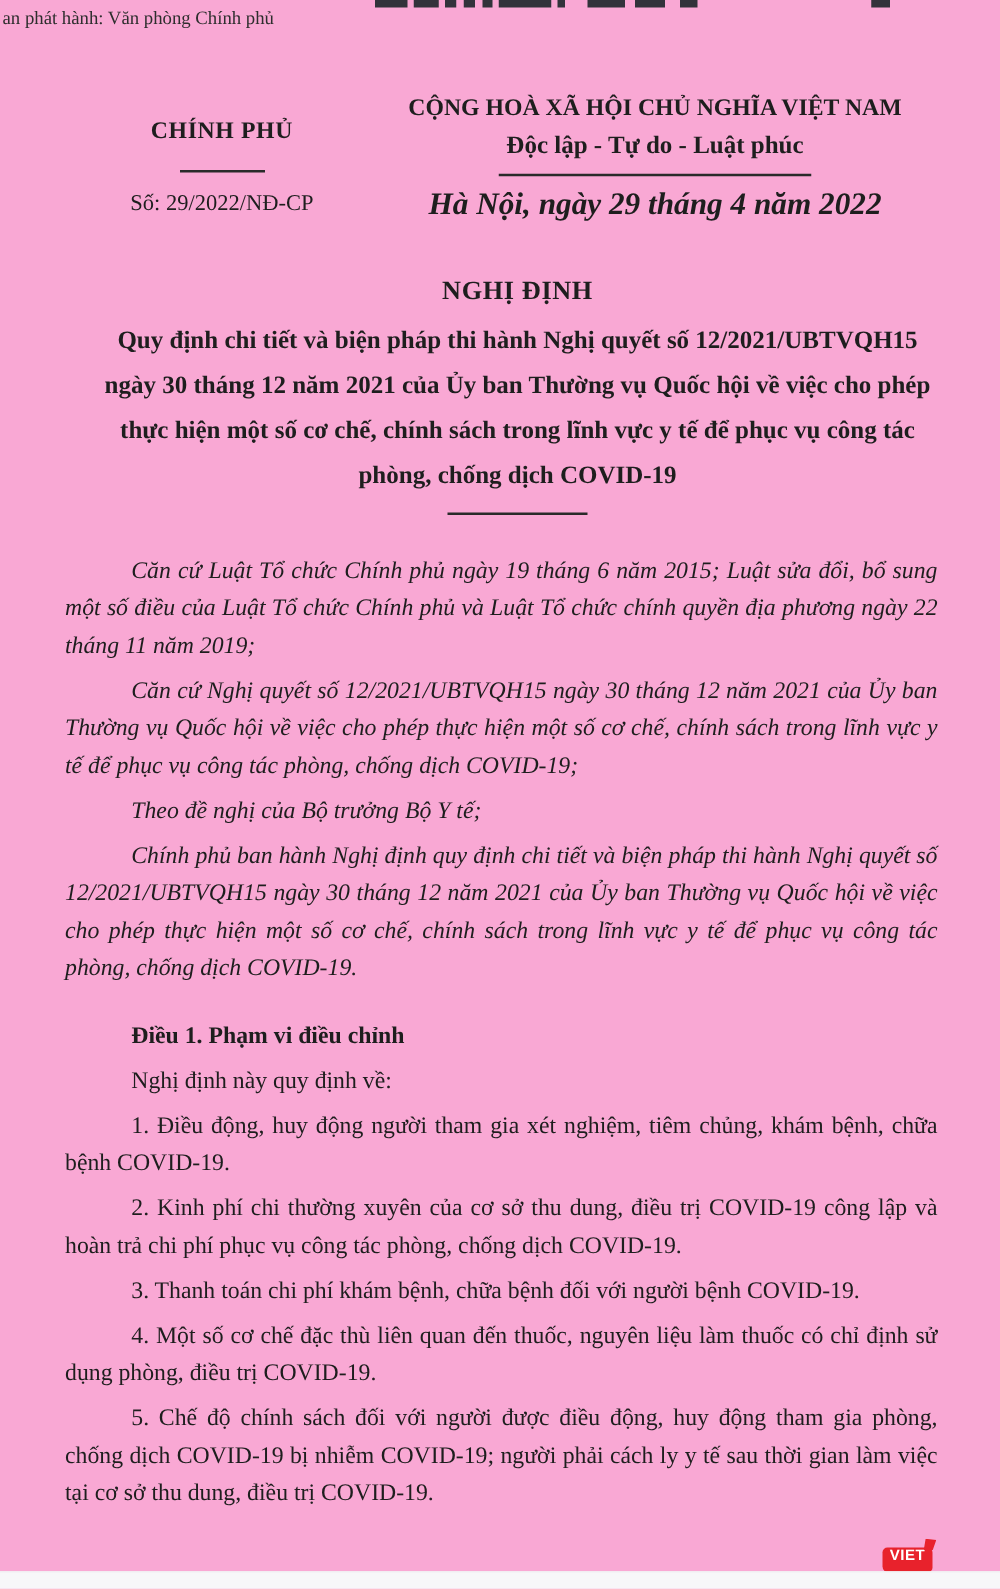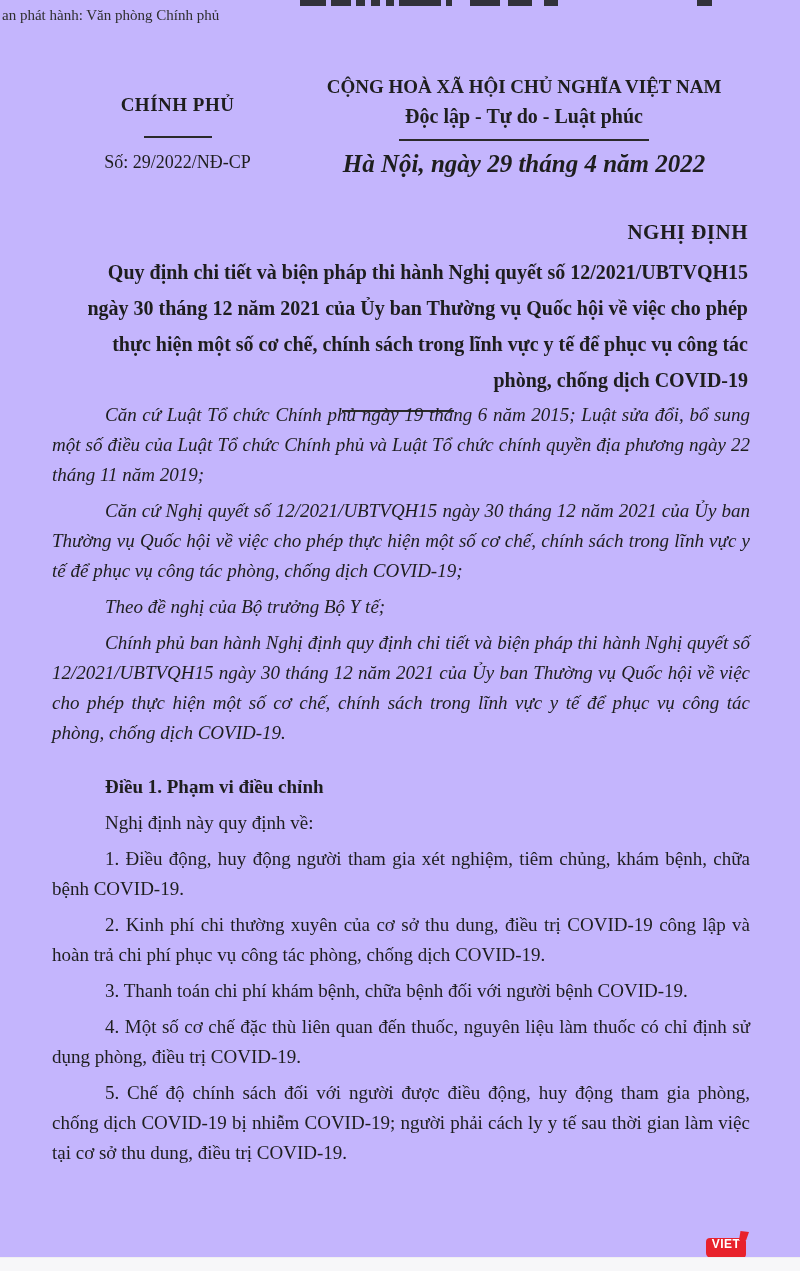--- a/index.html
+++ b/index.html
@@ -4,21 +4,21 @@
 <style>
   html, body {
     margin: 0;
     padding: 0;
     background: #ffffff;
   }
   .page {
     position: relative;
     width: 800px;
     height: 1271px;
-    background: #c4b5fd;
+    background: #f9a8d4;
     overflow: hidden;
     font-family: "Liberation Serif", "DejaVu Serif", serif;
     color: #1e1e1e;
   }
 
   
   .scan-marks { position: absolute; top: 0; left: 0; width: 800px; height: 7px; }
   .scan-marks .mark {
     position: absolute; top: 0; height: 6px;
     background: #32323a;
@@ -44,33 +44,33 @@
     position: absolute; top: 76px; left: 315px; width: 418px;
     text-align: center;
   }
   .country-line { font-size: 19px; font-weight: bold; white-space: nowrap; }
   .motto-line { margin-top: 7px; font-size: 20px; font-weight: bold; white-space: nowrap; }
   .rule-motto { width: 250px; height: 0; border-top: 2px solid #2a2a2a; margin: 11px auto 0; }
   .place-date { margin-top: 9px; font-size: 25px; font-weight: 600; font-style: italic; white-space: nowrap; }
 
   
   .title-block {
-    position: absolute; top: 220px; left: 48px; width: 700px;
-    text-align: right;
+    position: absolute; top: 220px; left: 64px; width: 700px;
+    text-align: center;
   }
   .doc-type { font-size: 21px; font-weight: bold; letter-spacing: .5px; }
   .subject { margin-top: 9px; }
   .subject .t-line {
     font-size: 20px; font-weight: bold; line-height: 36px; white-space: nowrap;
   }
   .rule-title { width: 112px; height: 0; border-top: 2px solid #2a2a2a; margin: 12px auto 0; }
 
   
   .body-block {
-    position: absolute; top: 400px; left: 52px; width: 698px;
+    position: absolute; top: 442px; left: 52px; width: 698px;
   }
   .body-block p {
     margin: 0 0 6px 0;
     font-size: 19px;
     line-height: 30px;
     text-align: justify;
     text-indent: 53px;
   }
   .preamble { font-style: italic; }
   .article-heading { font-weight: bold; margin-top: 24px !important; }

